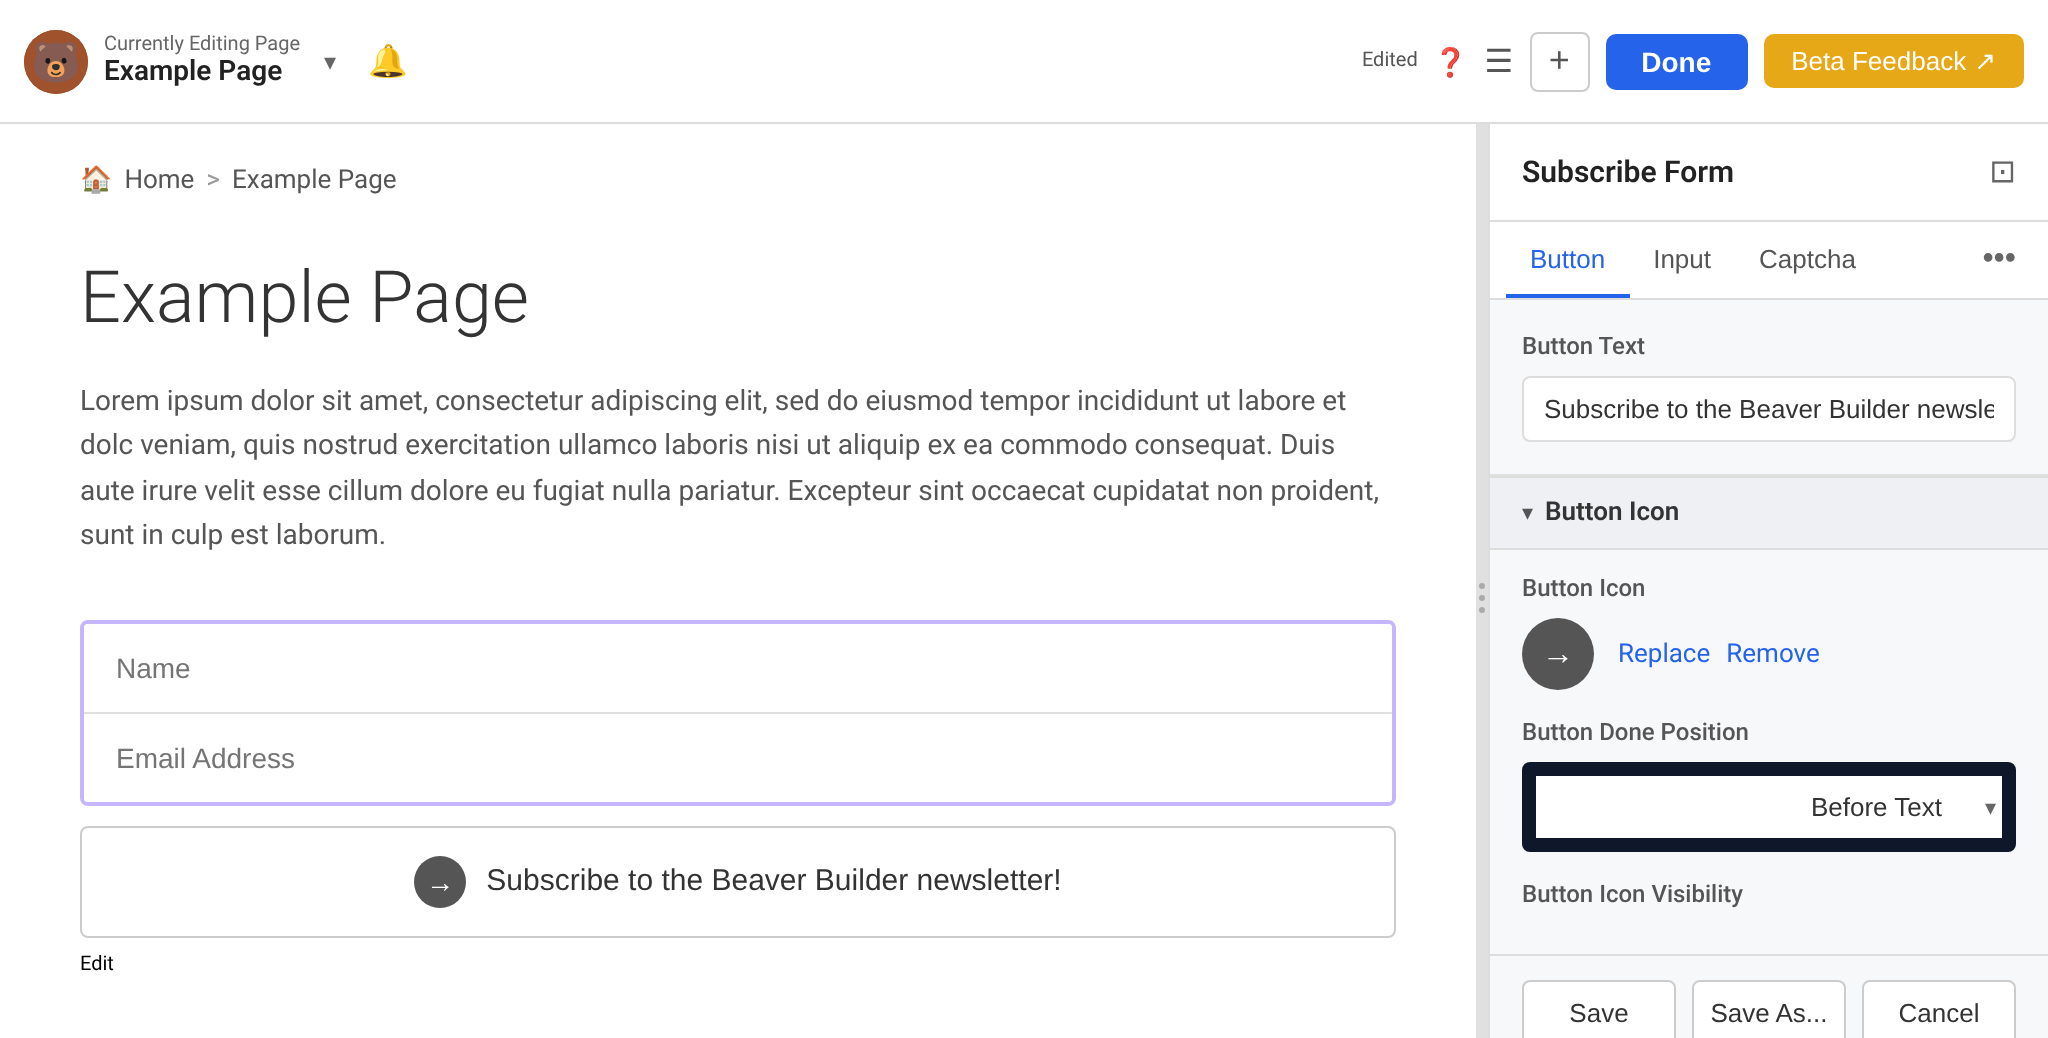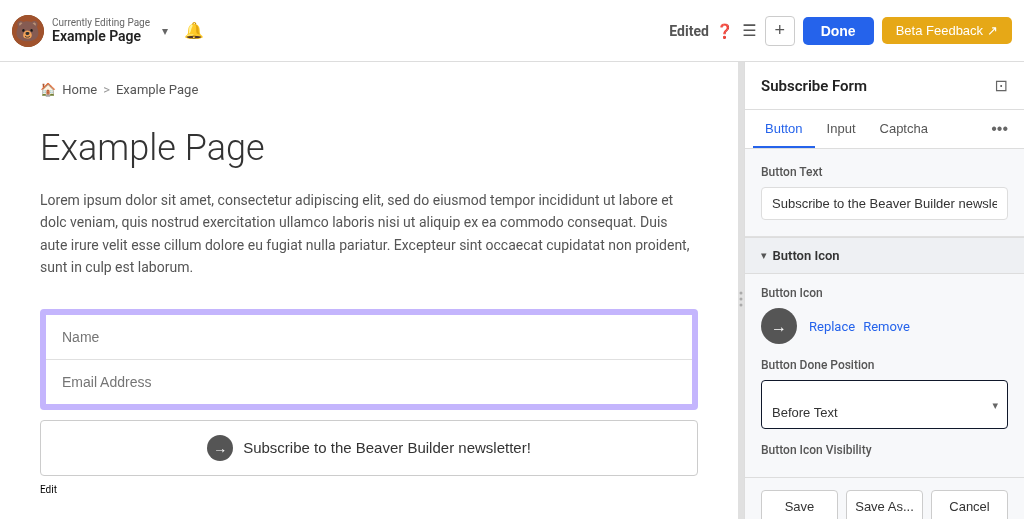--- a/index.html
+++ b/index.html
@@ -13,39 +13,39 @@
     .top-bar-left { display: flex; align-items: center; gap: 8px; flex: 1; }
     .avatar { width: 32px; height: 32px; border-radius: 50%; background: #8B4513; display: flex; align-items: center; justify-content: center; overflow: hidden; }
     .avatar-img { width: 32px; height: 32px; background: #a0522d; border-radius: 50%; position: relative; }
     .avatar-img::before { content: '🐻'; font-size: 20px; position: absolute; top: 50%; left: 50%; transform: translate(-50%, -50%); }
     .top-bar-titles { display: flex; flex-direction: column; }
     .top-bar-subtitle { font-size: 10px; color: #666; }
     .top-bar-title { font-size: 14px; font-weight: 600; color: #222; }
     .chevron-btn { background: none; border: none; cursor: pointer; color: #666; font-size: 12px; padding: 4px; }
     .bell-btn { background: none; border: none; cursor: pointer; color: #666; font-size: 16px; padding: 4px; }
     .top-bar-right { display: flex; align-items: center; gap: 8px; }
-    .edited-label { font-size: 14px; color: #555; font-weight: bold; }
+    .edited-label { font-size: 10px; color: #555; }
     .help-icon { background: none; border: none; cursor: pointer; color: #888; font-size: 14px; }
     .list-icon { background: none; border: none; cursor: pointer; color: #555; font-size: 16px; }
     .plus-btn { background: none; border: 1px solid #ccc; border-radius: 4px; cursor: pointer; color: #555; font-size: 18px; width: 30px; height: 30px; display: flex; align-items: center; justify-content: center; }
     .done-btn { background: #2563eb; color: #fff; border: none; border-radius: 5px; padding: 6px 18px; font-size: 14px; font-weight: 600; cursor: pointer; }
     .beta-btn { background: #e6a817; color: #fff; border: none; border-radius: 5px; padding: 6px 14px; font-size: 13px; font-weight: 400; cursor: pointer; display: flex; align-items: center; gap: 4px; }
 
     
     .main-area { display: flex; height: calc(519px - 46px); }
 
     
     .page-content { flex: 1; background: #fff; overflow-y: auto; padding: 20px 40px; position: relative; }
     .breadcrumb { display: flex; align-items: center; gap: 6px; font-size: 13px; color: #555; margin-bottom: 30px; }
     .breadcrumb a { color: #555; text-decoration: none; }
     .breadcrumb-sep { color: #999; }
     .home-icon { font-size: 13px; }
     .page-title { font-size: 36px; font-weight: 300; color: #333; margin-bottom: 20px; }
     .page-body { font-size: 14px; color: #555; line-height: 1.6; margin-bottom: 30px; }
-    .form-container { border: 6px solid #c4b5fd; border-radius: 4px; overflow: hidden; margin-bottom: 10px; }
+    .form-container { border: 2px solid #c4b5fd; border-radius: 4px; overflow: hidden; margin-bottom: 10px; }
     .form-input { width: 100%; padding: 14px 16px; border: none; border-bottom: 1px solid #e0e0e0; font-size: 14px; color: #999; outline: none; }
     .form-input:last-of-type { border-bottom: none; }
     .subscribe-btn {
       width: 100%; background: #fff; border: 1px solid #ccc; border-radius: 4px;
       padding: 14px; font-size: 15px; color: #333; cursor: pointer;
       display: flex; align-items: center; justify-content: center; gap: 10px; margin-top: 8px;
     }
     .subscribe-arrow { width: 26px; height: 26px; background: #555; border-radius: 50%; display: flex; align-items: center; justify-content: center; color: #fff; font-size: 14px; }
     .edit-link { color: #000000; font-size: 10px; cursor: pointer; text-decoration: none; margin-top: 8px; display: inline-block; }
 
@@ -78,21 +78,21 @@
     .collapsible-chevron { font-size: 11px; color: #555; }
 
     
     .button-icon-section { padding: 12px 16px; }
     .icon-preview-row { display: flex; align-items: center; gap: 12px; margin-bottom: 4px; }
     .icon-circle { width: 36px; height: 36px; background: #555; border-radius: 50%; display: flex; align-items: center; justify-content: center; color: #fff; font-size: 16px; }
     .icon-actions { display: flex; gap: 8px; }
     .icon-action-link { color: #2563eb; font-size: 13px; cursor: pointer; text-decoration: none; }
 
     .dropdown-field { position: relative; }
-    .dropdown-field select { width: 100%; padding: 24px 30px 8px 10px; border: 1px solid #0f172a; border-radius: 4px; font-size: 13px; background: #fff; color: #333; outline: none; appearance: none; cursor: pointer; }
+    .dropdown-field select { width: 100%; padding: 8px 30px 8px 10px; border: 7px solid #0f172a; border-radius: 4px; font-size: 13px; background: #fff; color: #333; outline: none; appearance: none; cursor: pointer; text-align: right; }
     .dropdown-chevron { position: absolute; right: 10px; top: 50%; transform: translateY(-50%); font-size: 11px; color: #666; pointer-events: none; }
 
     
     .panel-footer { background: #f7f8fa; border-top: 1px solid #ddd; padding: 12px 16px; display: flex; gap: 8px; }
     .footer-btn { flex: 1; padding: 8px; border: 1px solid #ccc; background: #fff; border-radius: 4px; font-size: 13px; color: #333; cursor: pointer; }
     .footer-btn.cancel { background: #fff; }
 
     .panel-divider { height: 1px; background: #e0e0e0; margin: 0; }
   </style>
 </head>

